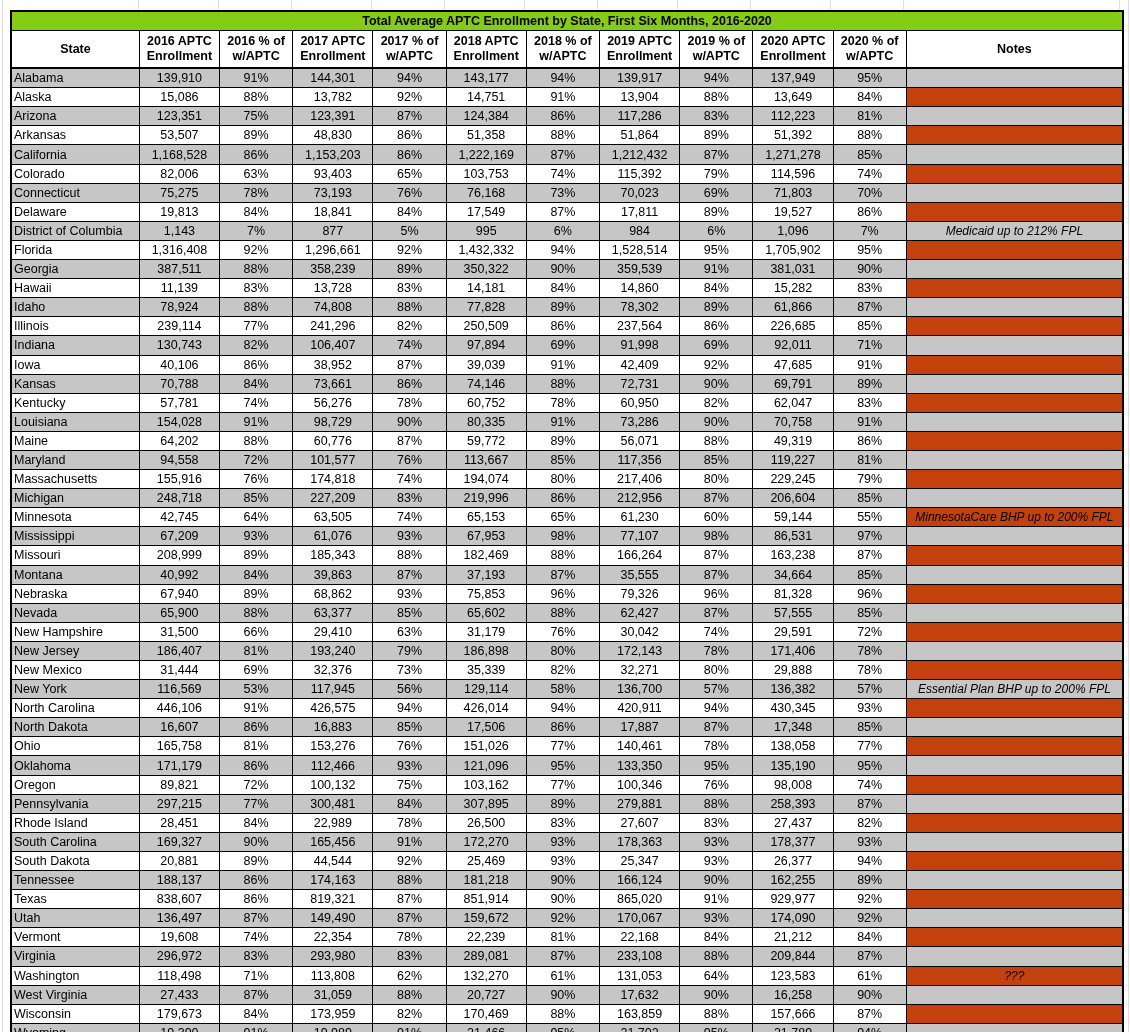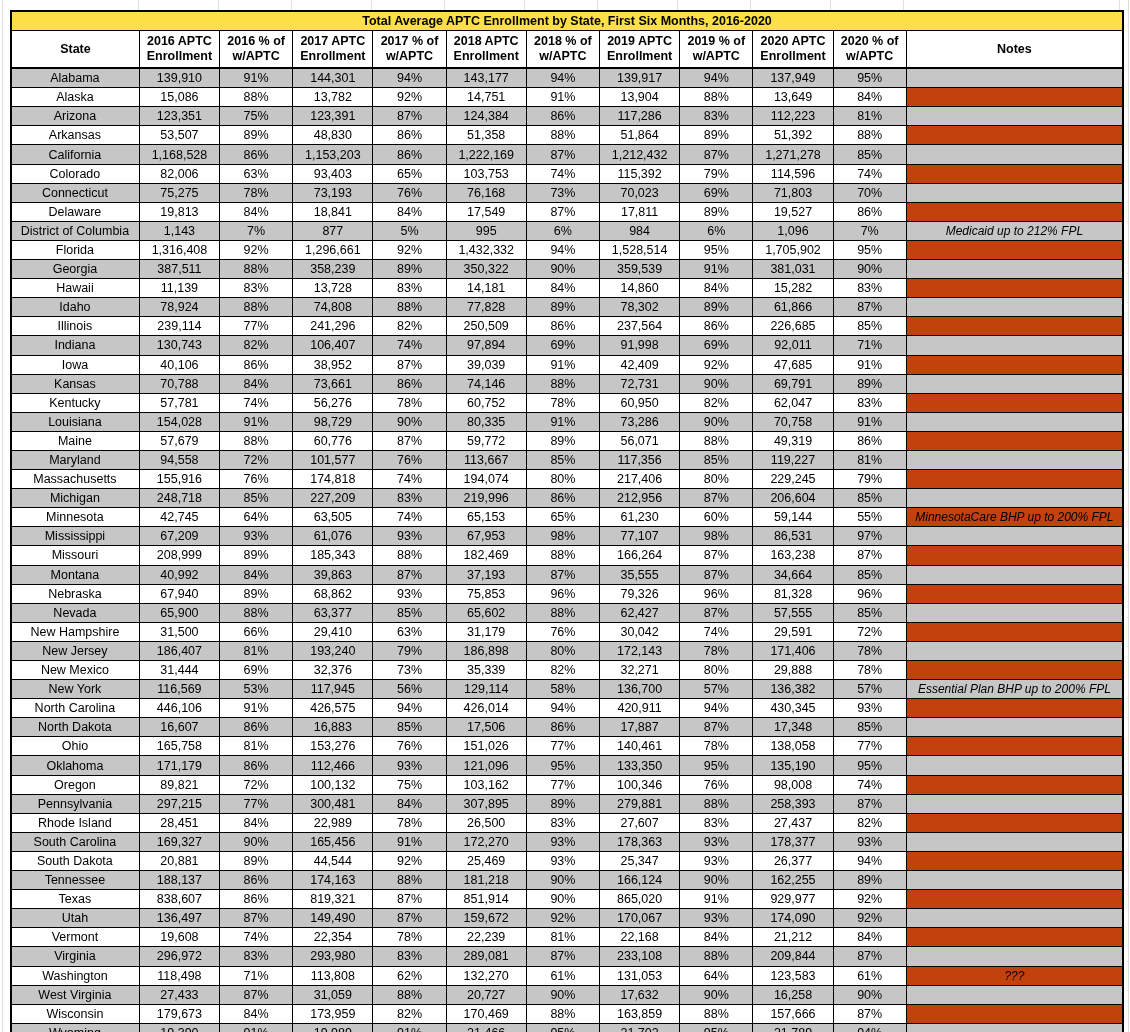--- a/index.html
+++ b/index.html
@@ -10,33 +10,33 @@
   .gridline-v{position:absolute;width:1px;background:#dcdcdc;top:0;height:1032px;}
   .strip{position:absolute;left:10px;width:1114px;}
   .strip .gv{position:absolute;top:0;bottom:0;width:1px;background:#e0e0e0;}
   #grid-top{top:0;height:10px;}
   #grid-bottom{bottom:0;height:9px;}
   .sheet{position:absolute;left:10px;top:10px;width:1114px;}
   table{border-collapse:collapse;table-layout:fixed;}
   .main{width:1114px;border:2px solid #000;}
   .title-cell{
     border:1px solid #000;border-bottom:2px solid #000;height:22px;
-    text-align:center;font-weight:bold;font-size:17px;background:#fde047;
+    text-align:center;font-weight:bold;font-size:17px;background:#84cc16;
     font-family:"Liberation Sans",sans-serif;
   }
   .main th{
     border:1px solid #000;border-bottom:2px solid #000;background:#fff;
     font-size:12.5px;font-weight:bold;text-align:center;vertical-align:middle;
     height:36px;line-height:1.2;padding:0 1px;
   }
   .main td{
     border:1px solid #000;height:18.1px;font-size:12.5px;text-align:center;
     vertical-align:middle;padding:0 2px;white-space:nowrap;overflow:hidden;
   }
-  .main td.state{text-align:center;padding-right:3px;}
+  .main td.state{text-align:left;padding-right:3px;}
   .main tr.shaded td{background:#c6c6c6;}
   .main td.note{background:#c2410c;font-style:italic;font-size:12px;}
 </style>
 </head>
 <body>
 
 <div class="gridline-v" style="left:2px;"></div>
 <div class="gridline-v" style="left:1128px;"></div>
 <div class="strip" id="grid-top">
     <div class="gv" style="left:128px;"></div>
@@ -395,21 +395,21 @@
           <td>80,335</td>
           <td>91%</td>
           <td>73,286</td>
           <td>90%</td>
           <td>70,758</td>
           <td>91%</td>
           <td class="note"></td>
         </tr>
         <tr>
           <td class="state">Maine</td>
-          <td>57,679</td>
+          <td>64,202</td>
           <td>88%</td>
           <td>60,776</td>
           <td>87%</td>
           <td>59,772</td>
           <td>89%</td>
           <td>56,071</td>
           <td>88%</td>
           <td>49,319</td>
           <td>86%</td>
           <td class="note"></td>

